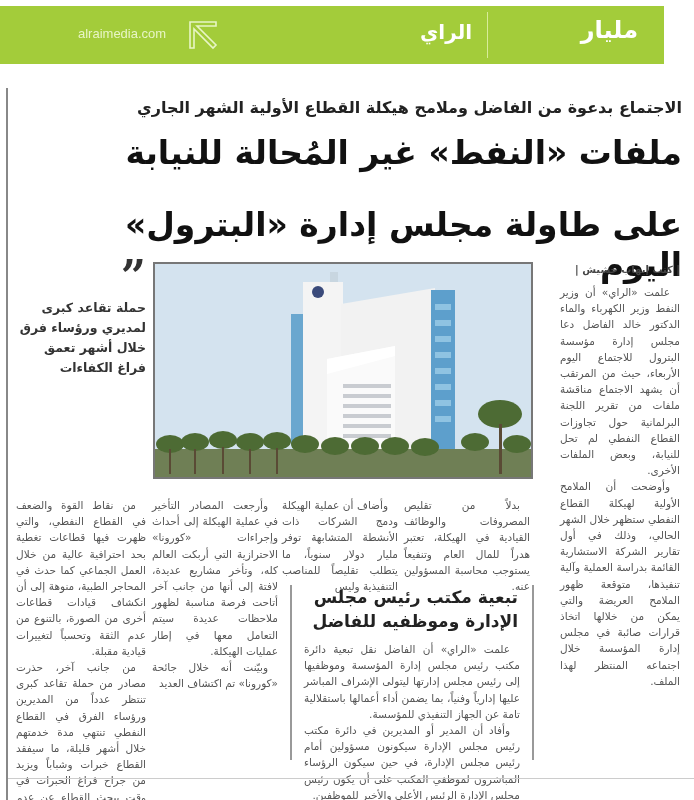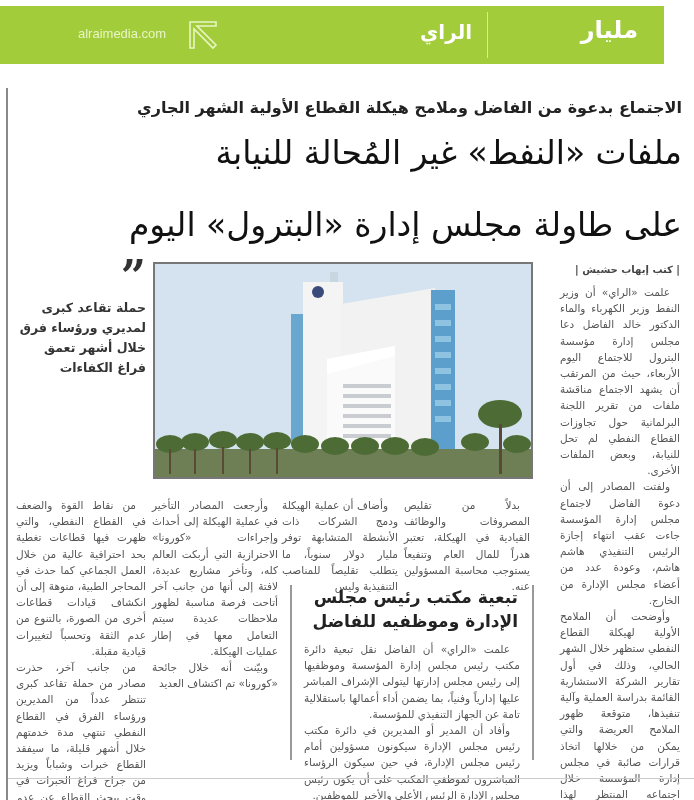--- a/index.html
+++ b/index.html
@@ -5,21 +5,21 @@
   html,body{margin:0;padding:0;background:#fff;}
   body{width:694px;height:800px;position:relative;overflow:hidden;font-family:"DejaVu Sans",sans-serif;color:#222;}
   .banner{position:absolute;left:0;top:6px;width:664px;height:58px;background:#a3cc3a;display:flex;align-items:center;}
   .banner .section{position:absolute;right:26px;top:10px;font-size:24px;font-weight:bold;color:#fff;direction:rtl;}
   .banner .divider{position:absolute;left:487px;top:6px;width:1px;height:46px;background:#d8ec9a;}
   .banner .logo{position:absolute;left:420px;top:14px;font-size:20px;font-weight:bold;color:#fff;direction:rtl;}
   .banner .site{position:absolute;left:78px;top:20px;font-size:13px;color:#e8f5c6;font-family:"Liberation Sans",sans-serif;}
   .banner .arrow{position:absolute;left:188px;top:14px;width:30px;height:30px;}
   .frame-left{position:absolute;left:0;top:88px;width:6px;height:712px;border-right:2px solid #888;}
   .kicker{position:absolute;right:12px;top:98px;width:580px;text-align:right;direction:rtl;font-size:16px;font-weight:bold;color:#222;}
-  .headline{position:absolute;right:12px;width:600px;text-align:right;direction:rtl;font-size:33px;font-weight:normal;color:#111;line-height:40px;}
+  .headline{position:absolute;right:12px;width:600px;text-align:right;direction:rtl;font-size:33px;font-weight:bold;color:#111;line-height:40px;}
   .h1{top:133px;}
   .h2{top:190px;margin-top:15px;}
   .photo{position:absolute;left:153px;top:262px;width:376px;height:213px;border:2px solid #777;overflow:hidden;background:linear-gradient(#cfe0ee,#e4edf4);}
   .col{position:absolute;direction:rtl;text-align:justify;font-size:10.5px;line-height:16.2px;color:#555;}
   .col p{margin:0;text-indent:10px;}
   .byline{position:absolute;right:14px;top:264px;width:120px;font-size:10px;font-weight:bold;color:#444;direction:rtl;text-align:right;}
   .quote-box{position:absolute;left:16px;top:262px;width:130px;direction:rtl;text-align:right;}
   .quote-mark{font-size:44px;font-weight:bold;color:#333;line-height:30px;font-family:"DejaVu Serif",serif;}
   .pull{font-size:12.5px;font-weight:bold;color:#333;line-height:20px;margin-top:6px;}
   .pull.second{margin-top:22px;}
@@ -105,21 +105,20 @@
 
 <div class="byline">| كتب إيهاب حشيش |</div>
 
 <div class="quote-box">
   <div class="quote-mark">”</div>
   <div class="pull">حملة تقاعد كبرى لمديري ورؤساء فرق خلال أشهر تعمق فراغ الكفاءات</div>
 </div>
 
 <div class="col" style="right:14px;top:284px;width:120px;">
   <p>علمت «الراي» أن وزير النفط وزير الكهرباء والماء الدكتور خالد الفاضل دعا مجلس إدارة مؤسسة البترول للاجتماع اليوم الأربعاء، حيث من المرتقب أن يشهد الاجتماع مناقشة ملفات من تقرير اللجنة البرلمانية حول تجاوزات القطاع النفطي لم تحل للنيابة، وبعض الملفات الأخرى.</p>
-  <p>ولفتت المصادر إلى أن دعوة الفاضل لاجتماع مجلس إدارة المؤسسة جاءت عقب انتهاء إجازة الرئيس التنفيذي هاشم هاشم، وعودة عدد من أعضاء مجلس الإدارة من الخارج.</p>
   <p>وأوضحت أن الملامح الأولية لهيكلة القطاع النفطي ستظهر خلال الشهر الحالي، وذلك في أول تقارير الشركة الاستشارية القائمة بدراسة العملية وآلية تنفيذها، متوقعة ظهور الملامح العريضة والتي يمكن من خلالها اتخاذ قرارات صائبة في مجلس إدارة المؤسسة خلال اجتماعه المنتظر لهذا الملف.</p>
 
 </div>
 
 <div class="col" style="left:404px;top:497px;width:126px;">
   <p>بدلاً من تقليص المصروفات والوظائف القيادية في الهيكلة، تعتبر هدراً للمال العام وتنفيعاً يستوجب محاسبة المسؤولين عنه.</p>
 </div>
 
 <div class="col" style="left:282px;top:497px;width:116px;">
   <p>وأضاف أن عملية الهيكلة ودمج الشركات ذات الأنشطة المتشابهة توفر مليار دولار سنوياً، ما يتطلب تقليصاً للمناصب التنفيذية وليس</p>

